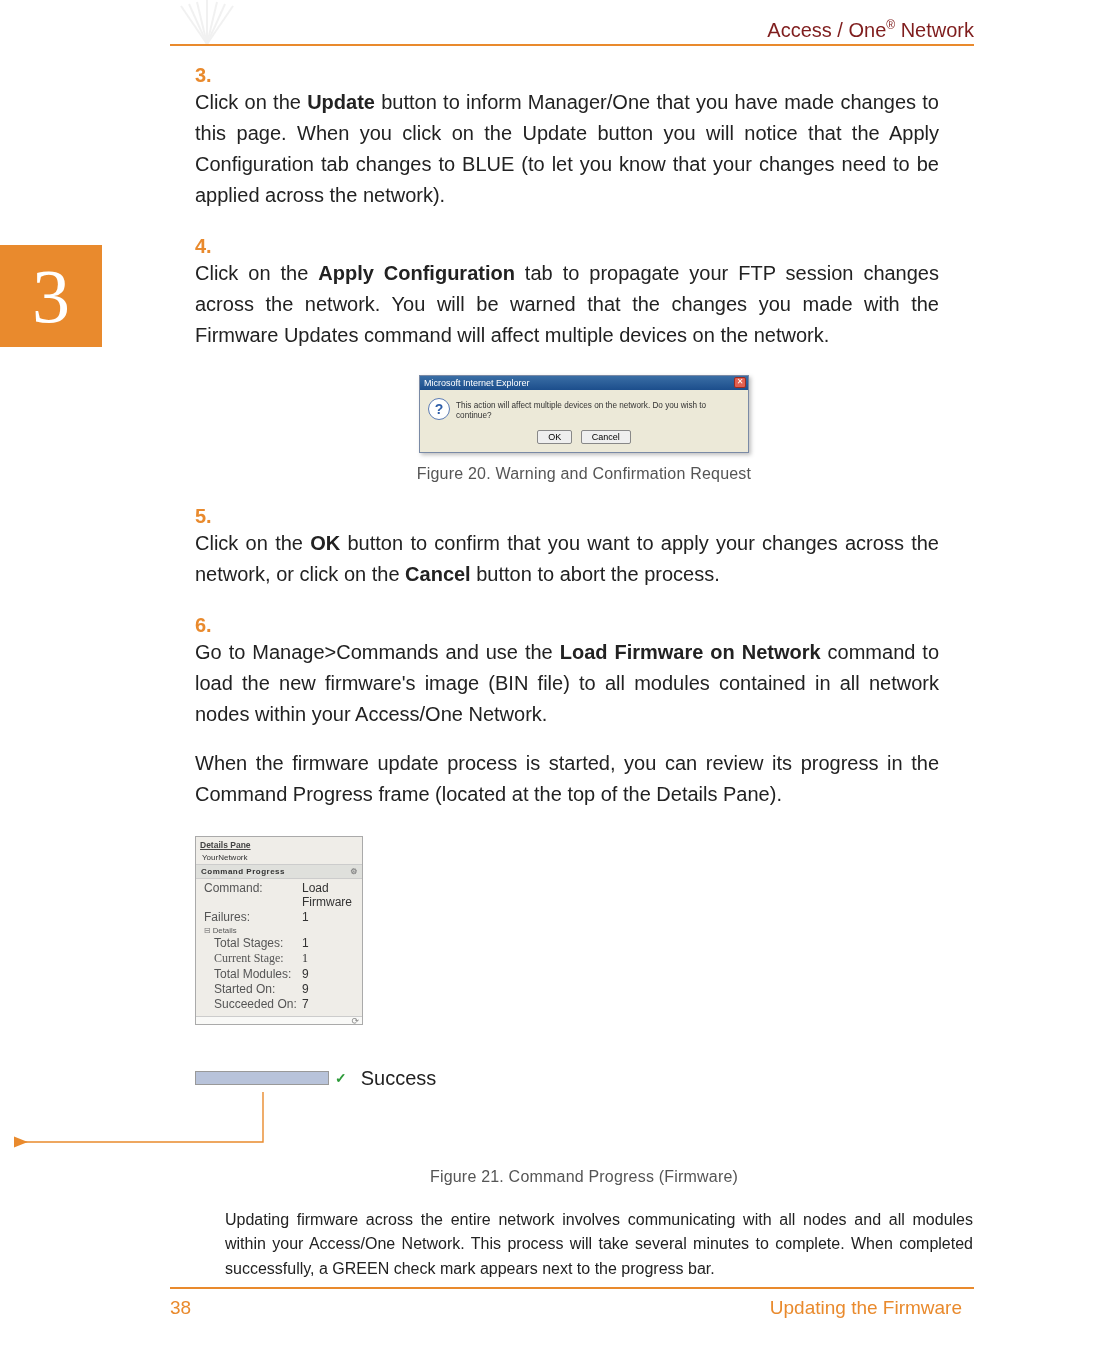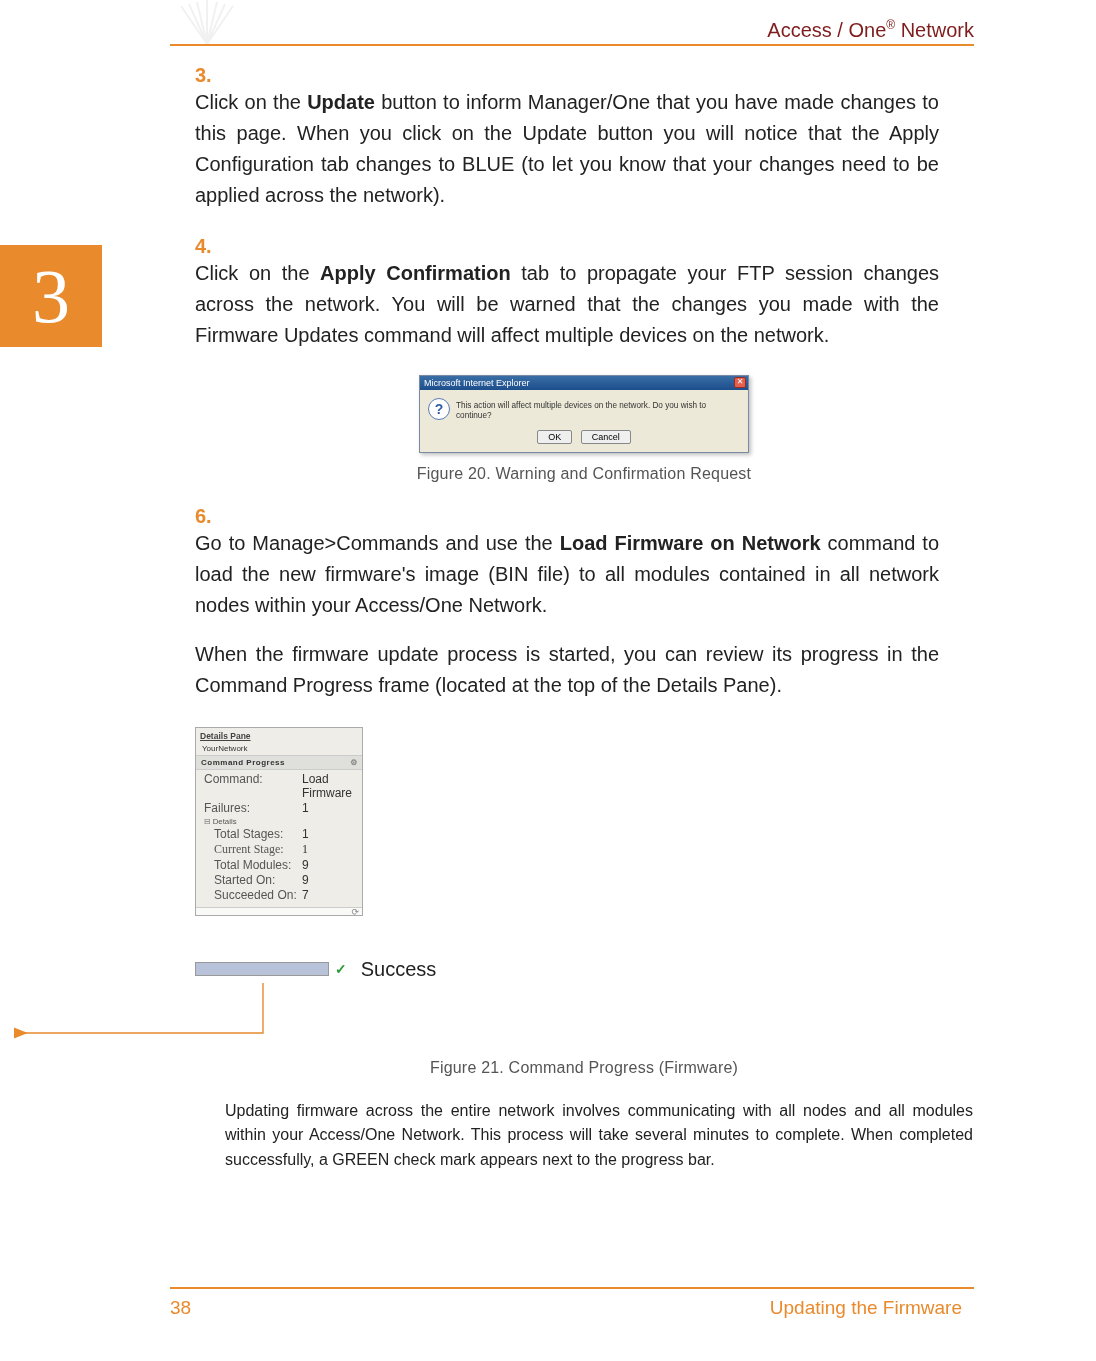--- a/index.html
+++ b/index.html
@@ -76,21 +76,21 @@
   <div class="chapter-tab">3</div>
 
   <div class="content">
     <ol class="steps">
       <li>
         <span class="num">3.</span>
         <span class="text">Click on the <b>Update</b> button to inform Manager/One that you have made changes to this page. When you click on the Update button you will notice that the Apply Configuration tab changes to BLUE (to let you know that your changes need to be applied across the network).</span>
       </li>
       <li>
         <span class="num">4.</span>
-        <span class="text">Click on the <b>Apply Confirmation</b> tab to propagate your FTP session changes across the network. You will be warned that the changes you made with the Firmware Updates command will affect multiple devices on the network.</span>
+        <span class="text">Click on the <b>Apply Configuration</b> tab to propagate your FTP session changes across the network. You will be warned that the changes you made with the Firmware Updates command will affect multiple devices on the network.</span>
       </li>
     </ol>
 
     <div class="fig-wrap">
       <div class="ie-dialog">
         <div class="ie-title">
           <span>Microsoft Internet Explorer</span>
           <span class="ie-close">✕</span>
         </div>
         <div class="ie-body">
@@ -99,20 +99,24 @@
         </div>
         <div class="ie-buttons">
           <button>OK</button>
           <button>Cancel</button>
         </div>
       </div>
     </div>
     <div class="fig-caption">Figure 20. Warning and Confirmation Request</div>
 
     <ol class="steps">
+      <li>
+        <span class="num">5.</span>
+        <span class="text">Click on the <b>OK</b> button to confirm that you want to apply your changes across the network, or click on the <b>Cancel</b> button to abort the process.</span>
+      </li>
       <li>
         <span class="num">6.</span>
         <span class="text">
           <span>Go to Manage&gt;Commands and use the <b>Load Firmware on Network</b> command to load the new firmware's image (BIN file) to all modules contained in all network nodes within your Access/One Network.</span>
           <div class="para">When the firmware update process is started, you can review its progress in the Command Progress frame (located at the top of the Details Pane).</div>
         </span>
       </li>
     </ol>
 
     <div class="fig-wrap" style="margin-top:6px;">

